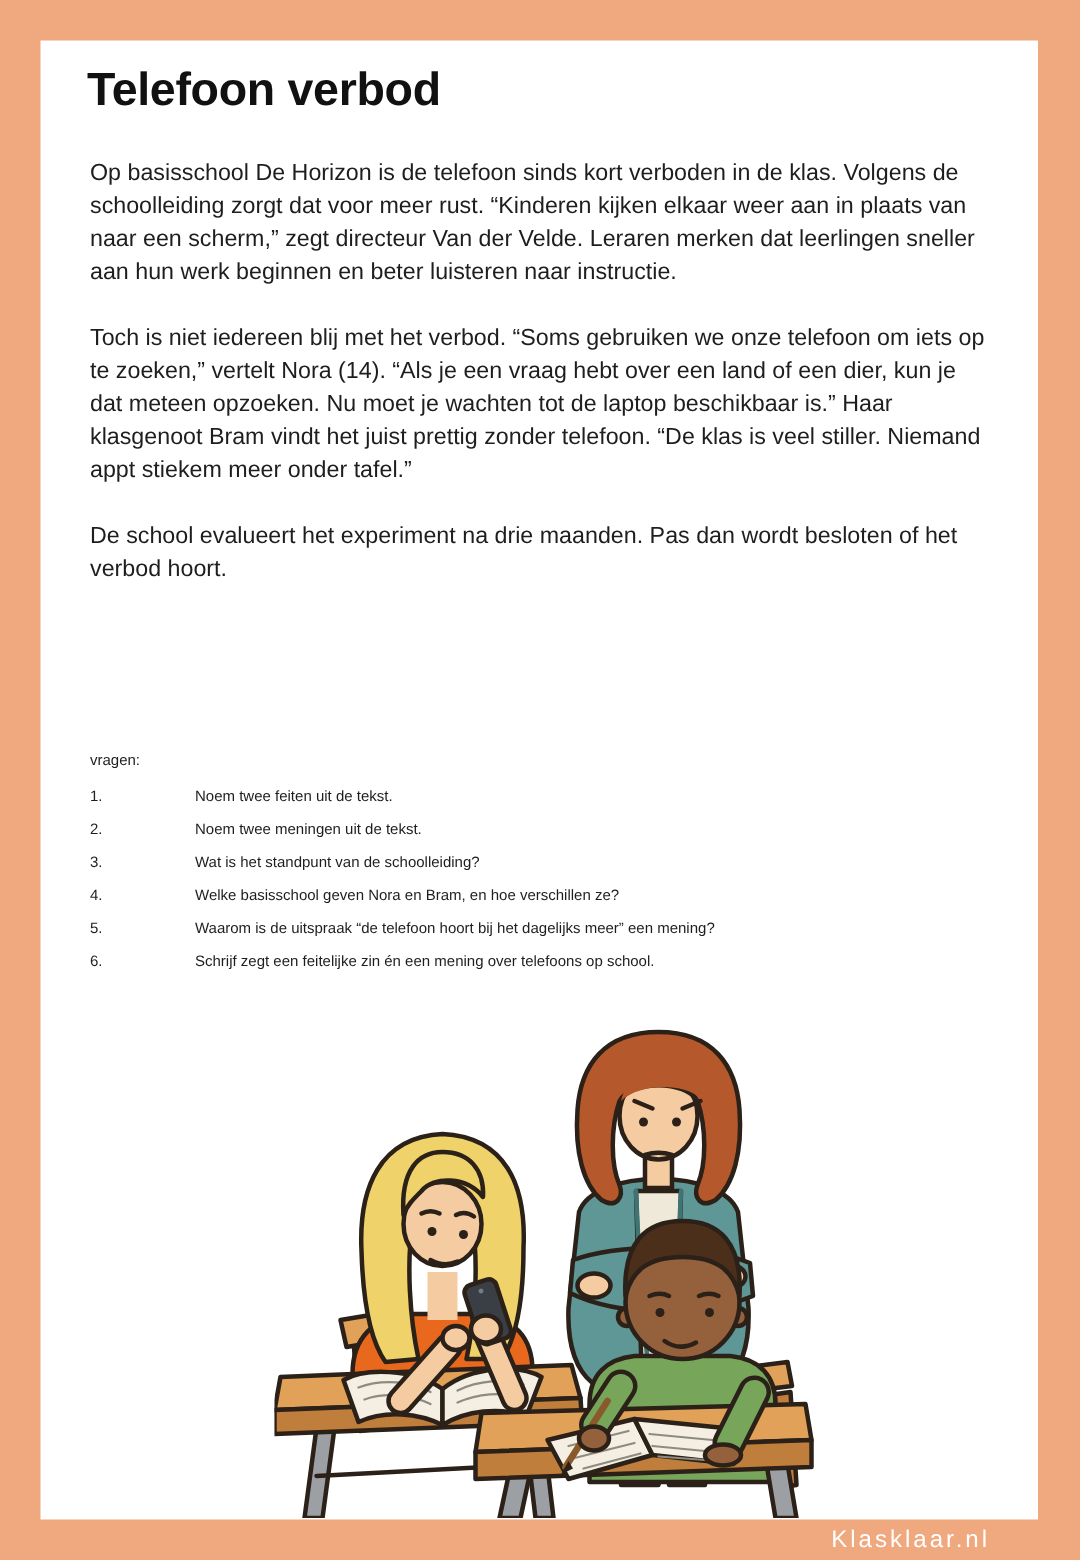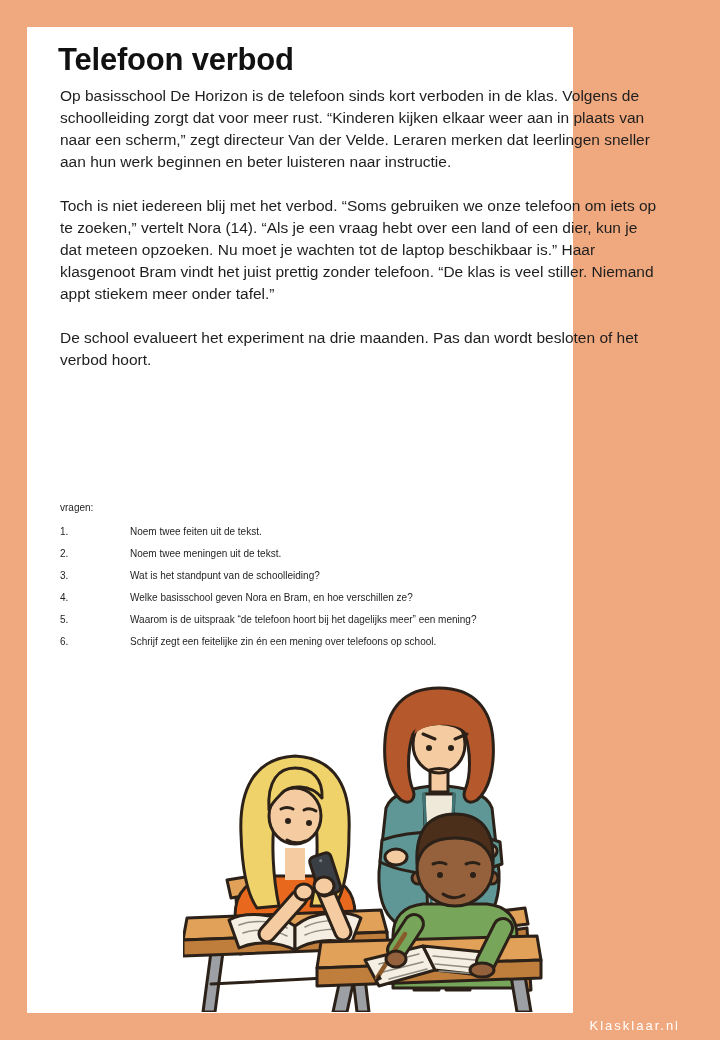--- a/index.html
+++ b/index.html
@@ -5,53 +5,53 @@
   html,body{margin:0;padding:0;}
   .page{
     position:relative;
     width:720px;height:1040px;
     background:var(--frame,#F0A87E);
     font-family:"Liberation Sans","DejaVu Sans",sans-serif;
     overflow:hidden;
   }
   .sheet{
     position:absolute;left:27px;top:27px;
-    width:546px;height:986px;
+    width:665px;height:986px;
     background:var(--paper,#FFFFFF);
   }
   .title{
     position:absolute;left:31px;top:14px;
     margin:0;
     font-size:31px;line-height:38px;font-weight:700;
     color:var(--title,#111);
     letter-spacing:-0.2px;
   }
   .article{
-    position:absolute;left:33px;top:58px;width:601px;
+    position:absolute;left:33px;top:78px;width:601px;
     color:var(--text,#1E1E1E);
     font-size:15.5px;line-height:22px;
   }
   .article p{margin:0 0 22px 0;}
   .questions{
     position:absolute;left:33px;top:470px;width:601px;
     color:var(--text,#1E1E1E);
     font-size:10px;line-height:22px;
   }
   .q-heading{margin:0 0 2px 0;}
   .q-row{display:flex;}
   .q-num{flex:0 0 37px;}
   .q-text{flex:1;margin-left:33px;}
   .illustration{
     position:absolute;left:156px;top:655px;
     width:360px;height:330px;
   }
   .watermark{
-    position:absolute;right:40px;top:1018px;
+    position:absolute;right:60px;top:1018px;
     color:var(--watermark,#FFF);
-    font-size:13px;letter-spacing:2px;font-weight:400;
+    font-size:16px;letter-spacing:2px;font-weight:400;
   }
   
   .ink{stroke:var(--ink,#2B2118);stroke-width:3;stroke-linejoin:round;}
   .inkline{stroke:var(--ink,#2B2118);stroke-width:3;stroke-linecap:round;fill:none;}
   .inkfill{fill:var(--ink,#2B2118);}
   .teal{fill:var(--teal,#5E9796);}
   .tealline{stroke:var(--teal-dark,#3F7374);stroke-width:3;fill:none;stroke-linecap:round;}
   .cream{fill:var(--cream,#EFE9D9);}
   .pants{fill:var(--pants,#696E72);}
   .skin{fill:var(--skin,#F5CBA1);}

